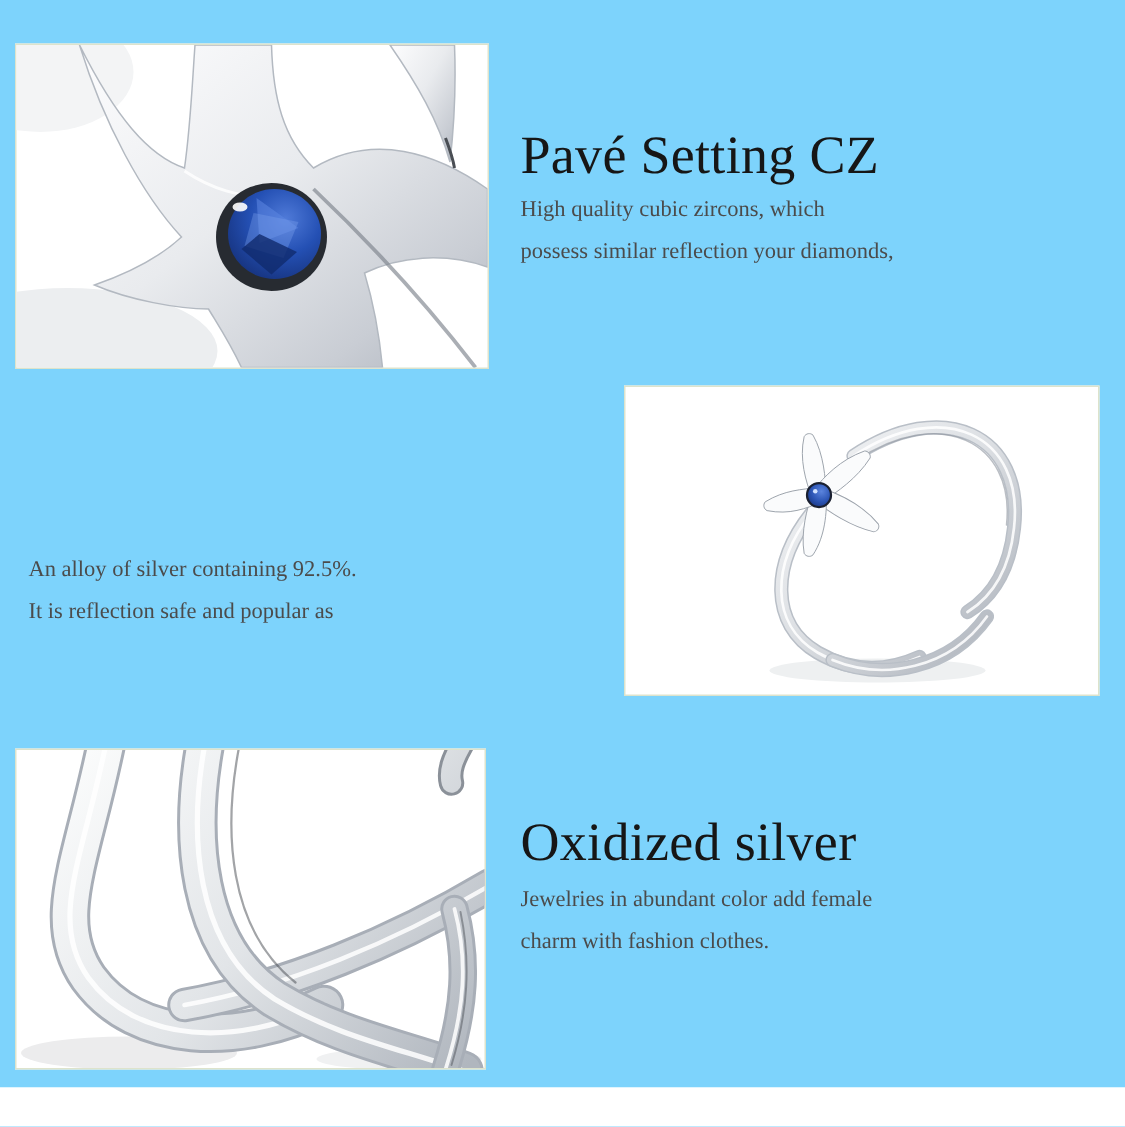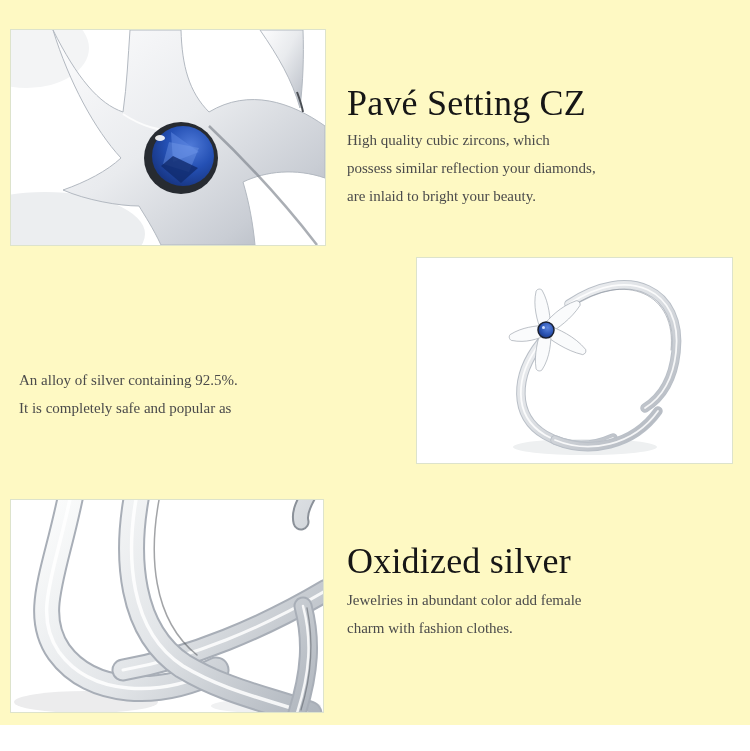--- a/index.html
+++ b/index.html
@@ -1,17 +1,17 @@
 <!DOCTYPE html>
 <html><head>
 <meta charset="utf-8">
 <style>
   html,body { margin:0; padding:0; background:#ffffff; }
   .page {
-    position:relative; width:750px; height:725px; background:#fef9c3;
+    position:relative; width:750px; height:725px; background:#7dd3fc;
     font-family:"Liberation Serif", serif; overflow:hidden;
   }
   .photo {
     position:absolute; border:1px solid #dde3cc; background:#ffffff;
     box-sizing:border-box;
   }
   .photo svg { display:block; width:100%; height:100%; }
   .title {
     position:absolute; font-size:36px; color:#161616;
     white-space:nowrap; letter-spacing:0.2px;
@@ -85,26 +85,25 @@
       <path d="M 158,112 L 188,118 L 178,142 L 152,134 Z" fill="#7fa3ef" opacity="0.35"></path>
       <path d="M 150,136 L 170,153 L 187,138 L 162,126 Z" fill="#102a6d" opacity="0.8"></path>
       <ellipse cx="149" cy="108" rx="5" ry="3" fill="#ffffff" opacity="0.9"></ellipse>
     </svg>
   </div>
 
   <div class="title title-pave">Pavé Setting CZ</div>
   <div class="bodytext body-pave">
     <div>High quality cubic zircons, which</div>
     <div>possess similar reflection your diamonds,</div>
-    <div>are inlaid to bright your beauty.</div>
   </div>
 
   <div class="bodytext body-sterling">
     <div>An alloy of silver containing 92.5%.</div>
-    <div>It is completely safe and popular as</div>
+    <div>It is reflection safe and popular as</div>
   </div>
 
   <div class="photo photo-ring" aria-label="Full view of open starfish ring with crossed silver bands and blue stone">
     <svg viewBox="0 0 315 205">
       <defs>
         <linearGradient id="p2s" gradientUnits="userSpaceOnUse" x1="90" y1="20" x2="260" y2="190">
           <stop offset="0" stop-color="#fafbfc"></stop>
           <stop offset="0.5" stop-color="#dcdfe3"></stop>
           <stop offset="1" stop-color="#a8aeb7"></stop>
         </linearGradient>

